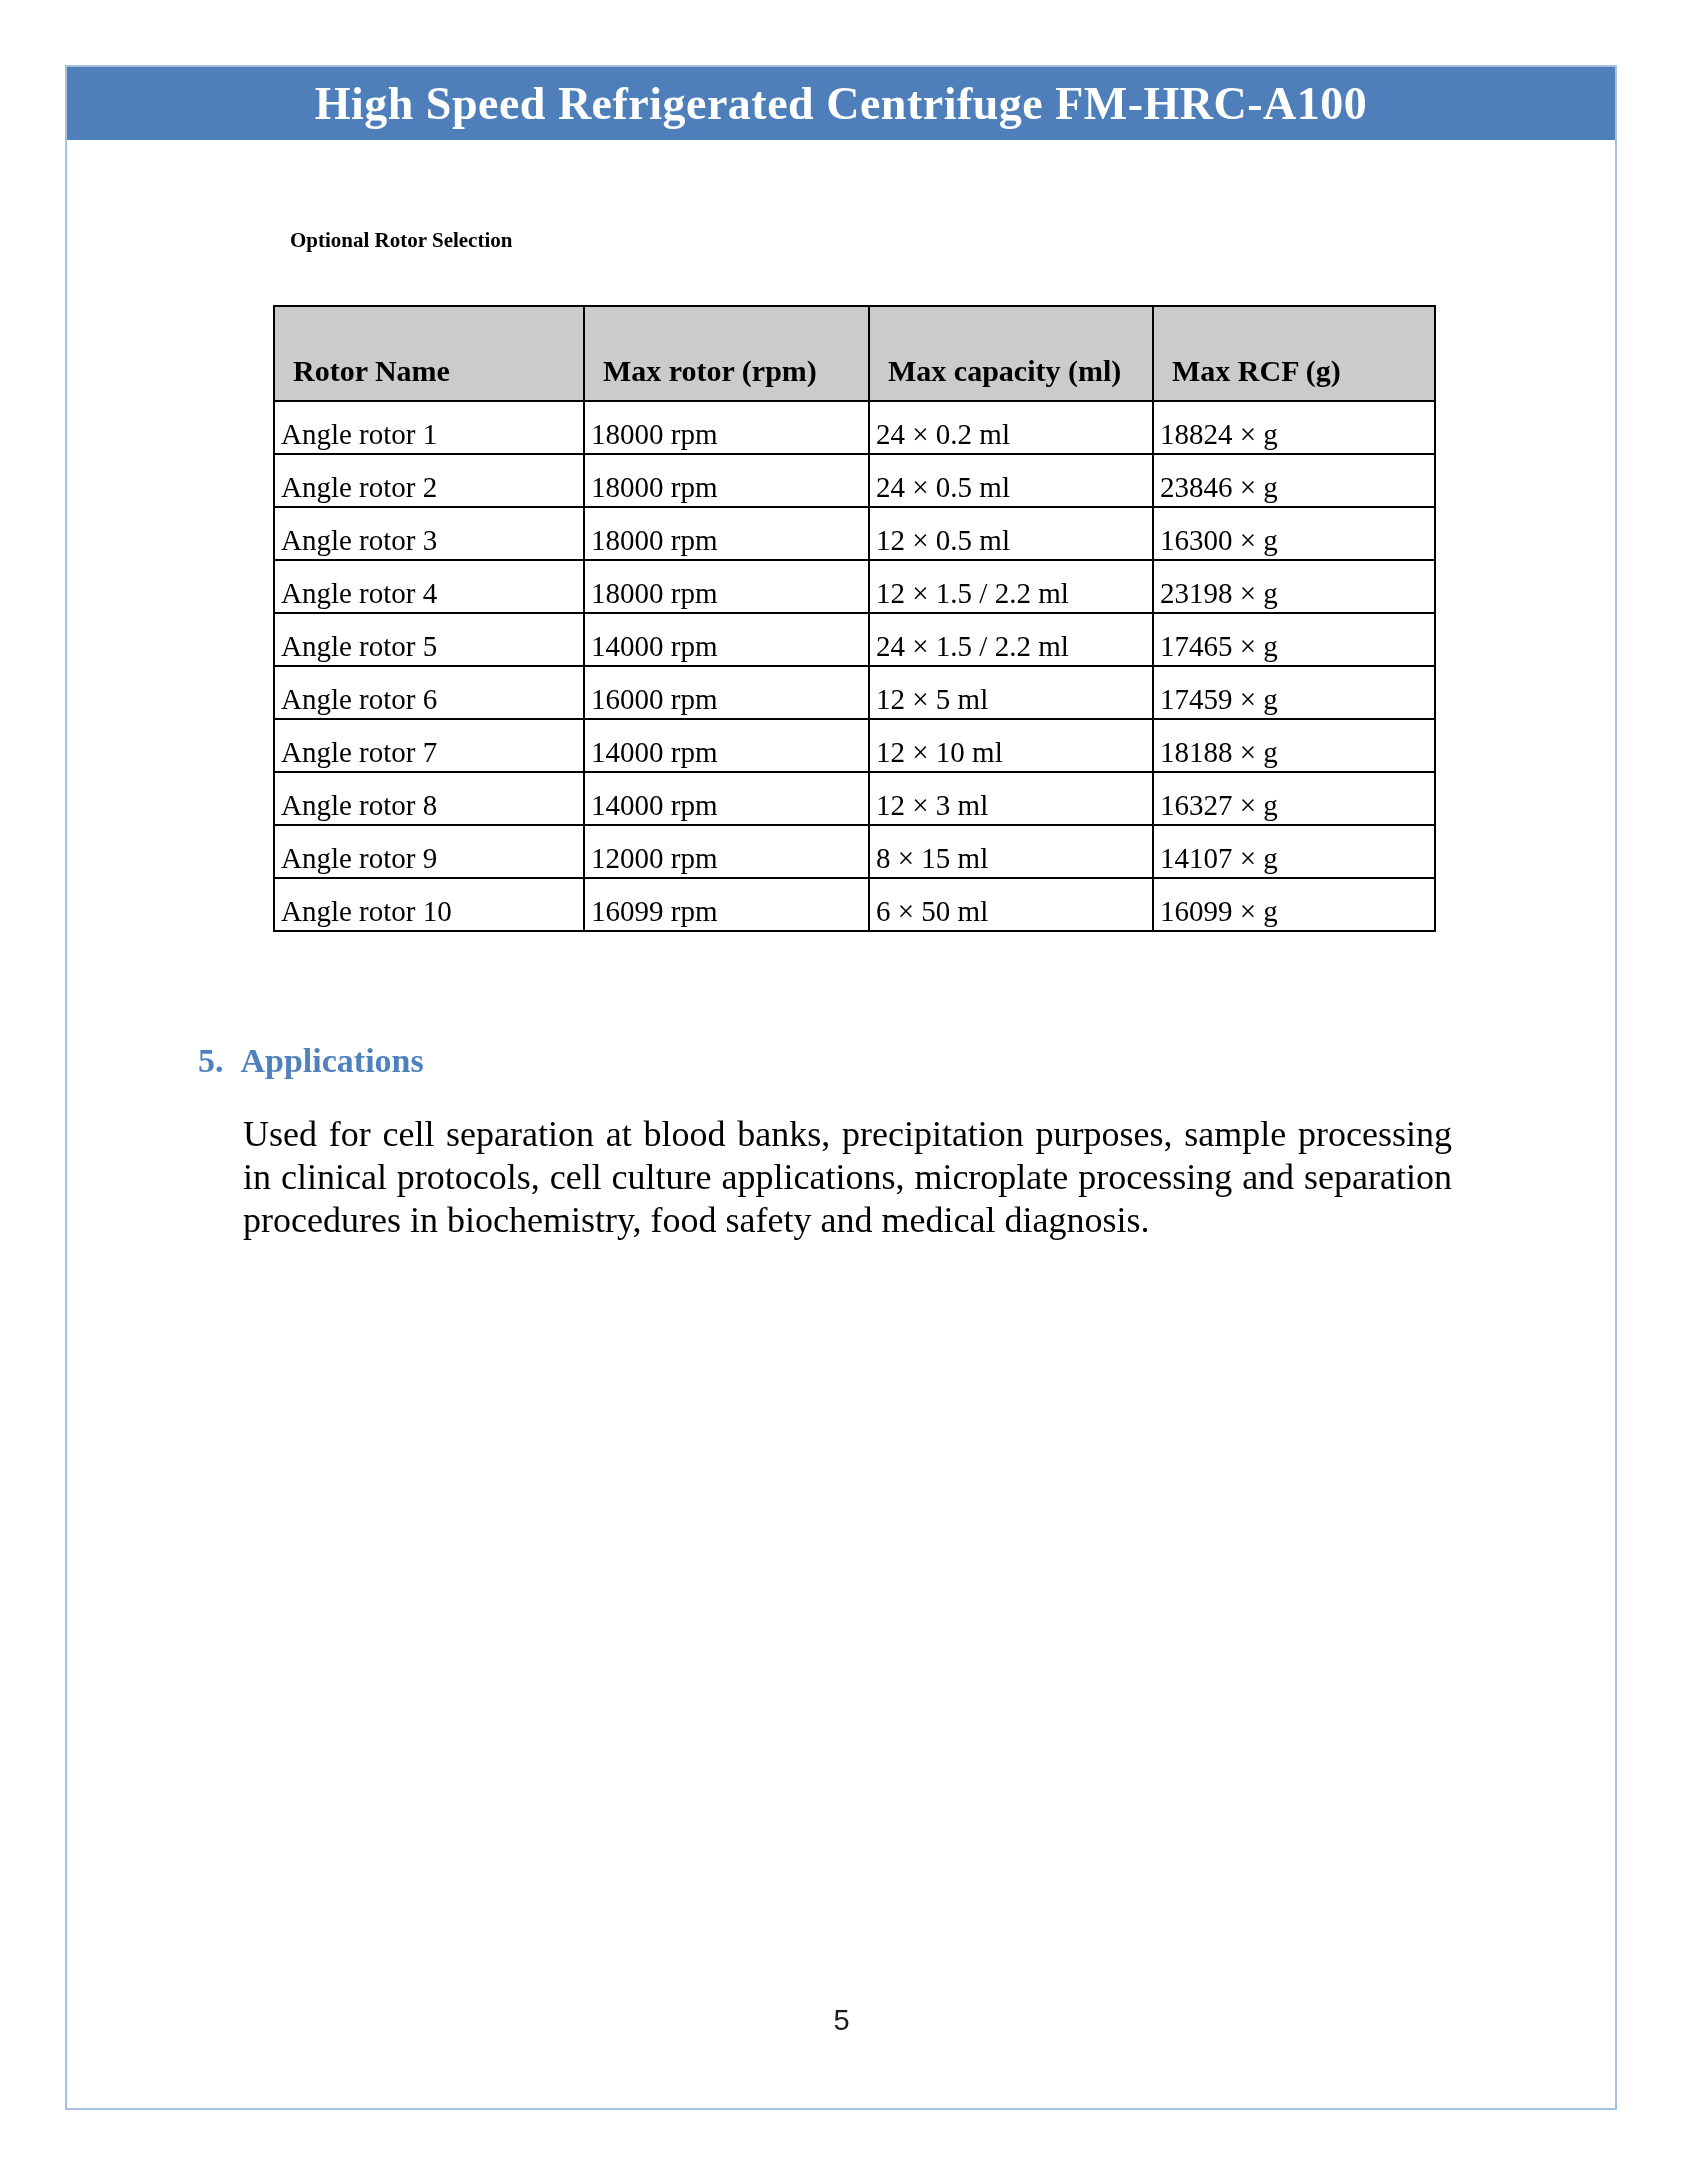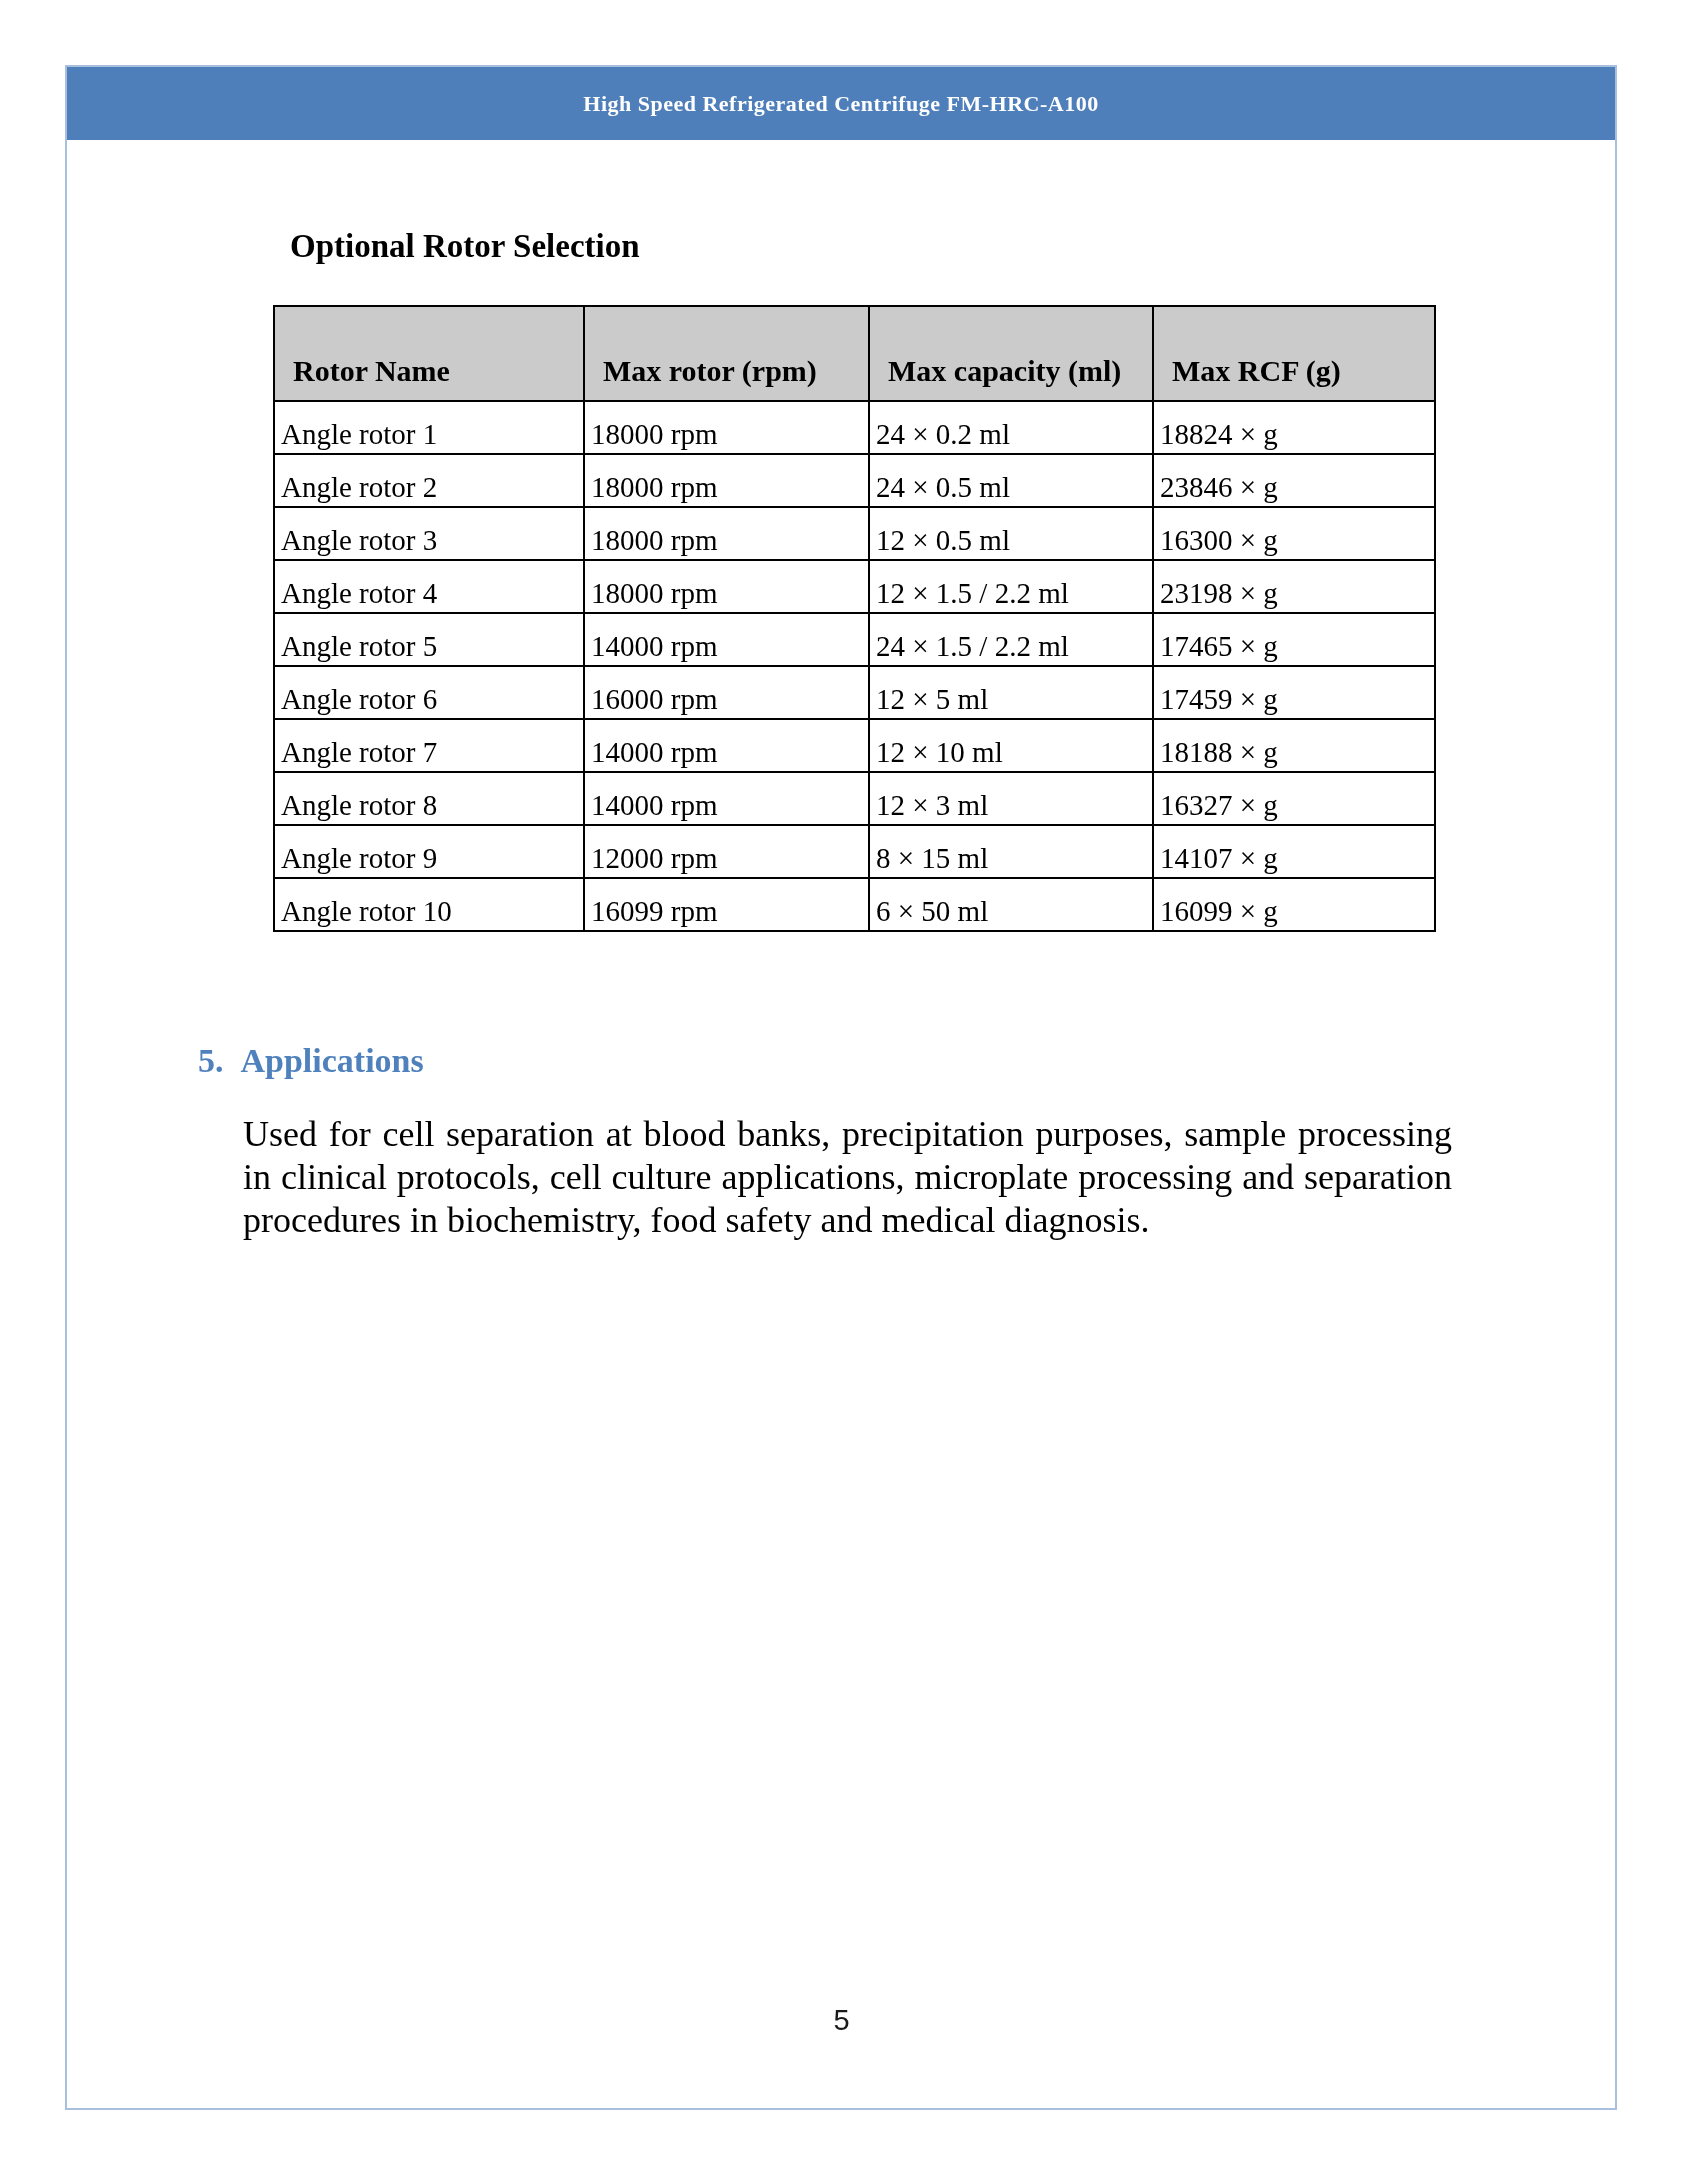--- a/index.html
+++ b/index.html
@@ -21,26 +21,26 @@
     border: 2px solid var(--border-blue, #a8c0de);
   }
   .banner {
     position: absolute; left: 67px; top: 67px;
     width: 1548px; height: 73px;
     background: var(--banner-blue, #4e7fba);
     display: flex; align-items: center; justify-content: center;
   }
   .banner-title {
     color: #ffffff;
-    font-size: 22px; font-weight: bold;
+    font-size: 46px; font-weight: bold;
     letter-spacing: 0.5px;
   }
   .rotor-heading {
     position: absolute; left: 290px; top: 228px;
-    font-size: 33px; font-weight: bold;
+    font-size: 21px; font-weight: bold;
   }
   .rotor-table {
     position: absolute; left: 273px; top: 305px;
     width: 1161px;
     border-collapse: collapse;
     table-layout: fixed;
   }
   .rotor-table th, .rotor-table td {
     border: 2px solid #000000;
     text-align: left;

